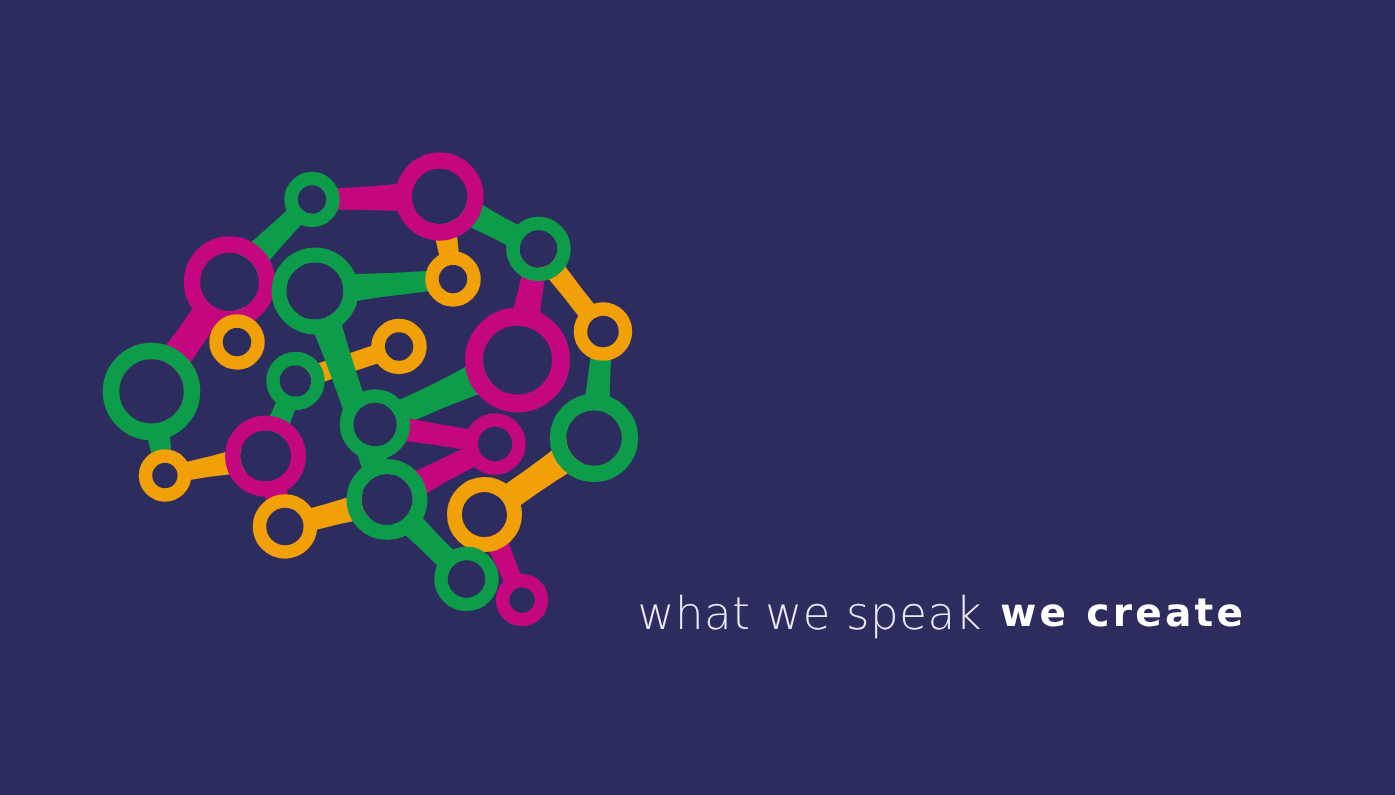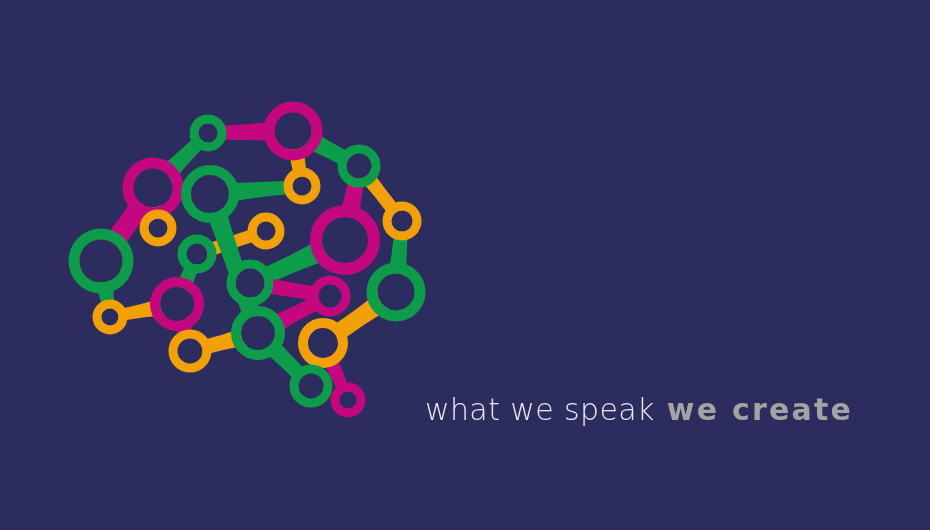--- a/index.html
+++ b/index.html
@@ -36,23 +36,23 @@
   }
   .tag-light {
     font-family: "DejaVu Sans", sans-serif;
     font-size: 30px;
     font-weight: 300;
     color: #e8e9f2;
     letter-spacing: 0.4px;
   }
   .tag-bold {
     font-family: "DejaVu Sans", sans-serif;
-    font-size: 30px;
+    font-size: 26px;
     font-weight: 700;
-    color: #a3a3a3;
+    color: #ffffff;
     letter-spacing: 2.2px;
     margin-left: 12px;
   }
 </style>
 </head>
 <body>
 
 <div id="stage" style="background: rgb(45, 44, 94);">
 
   <div id="brain-logo">

